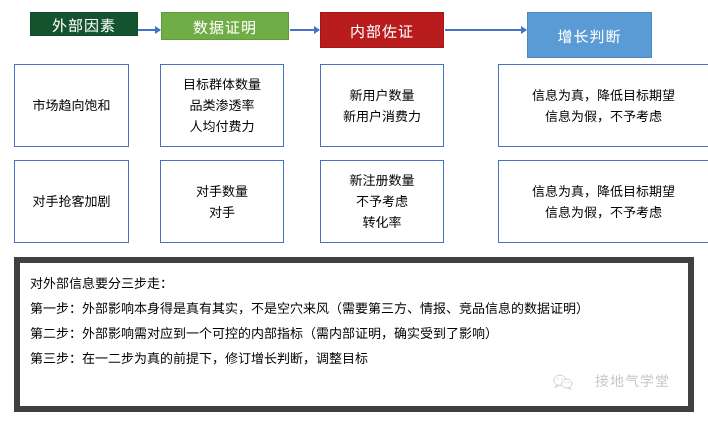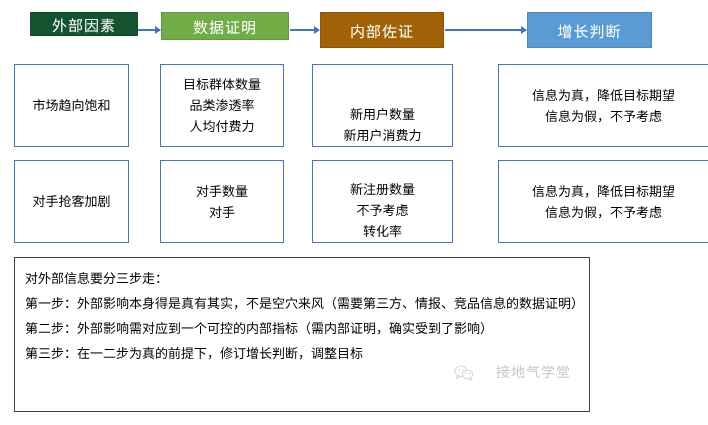--- a/index.html
+++ b/index.html
@@ -28,22 +28,22 @@
     display: flex;
     align-items: center;
     justify-content: center;
     color: #ffffff;
     font-size: 15px;
     letter-spacing: 1px;
     border: 1px solid rgba(0,0,0,0.12);
   }
   .stage-1 { left: 30px;  top: 12px; width: 108px; height: 24px; background: #14532d; }
   .stage-2 { left: 161px; top: 12px; width: 128px; height: 28px; background: #70AD47; }
-  .stage-3 { left: 320px; top: 12px; width: 124px; height: 36px; background: #a16207; }
-  .stage-4 { left: 527px; top: 12px; width: 125px; height: 36px; background: #5B9BD5; }
+  .stage-3 { left: 320px; top: 12px; width: 124px; height: 36px; background: #b91c1c; }
+  .stage-4 { left: 527px; top: 12px; width: 125px; height: 46px; background: #5B9BD5; }
 
   
   .arrow {
     position: absolute;
     top: 29px;
     height: 2px;
     background: #4472C4;
   }
   .arrow::after {
     content: "";
@@ -73,51 +73,51 @@
     color: #000000;
     font-size: 13px;
     line-height: 21px;
     text-align: center;
   }
   .cell .line { white-space: nowrap; }
 
   
   .col-1 { left: 14px;  width: 115px; }
   .col-2 { left: 160px; width: 124px; }
-  .col-3 { left: 312px; width: 141px; justify-content: flex-end; }
+  .col-3 { left: 320px; width: 124px; }
   .col-4 { left: 483px; width: 211px; margin-left: 15px; }
 
   
   .row-1 { top: 64px;  height: 83px; }
   .row-2 { top: 160px; height: 83px; }
 
   
   .note {
     position: absolute;
     left: 14px;
     top: 257px;
-    width: 576px;
+    width: 680px;
     height: 155px;
     box-sizing: border-box;
-    border: 1px solid #404040;
+    border: 6px solid #404040;
     background: #ffffff;
     padding: 8px 10px 0 10px;
     color: #000000;
     font-size: 13px;
     line-height: 25px;
   }
   .note p {
     margin: 0;
   }
 
   
   .watermark {
     position: absolute;
     right: 18px;
-    bottom: 26px;
+    bottom: 12px;
     display: flex;
     align-items: center;
     gap: 22px;
     opacity: 0.42;
     text-align: right;
   }
   .watermark .wm-text {
     font-size: 14px;
     color: #7a7a7a;
     letter-spacing: 1px;

